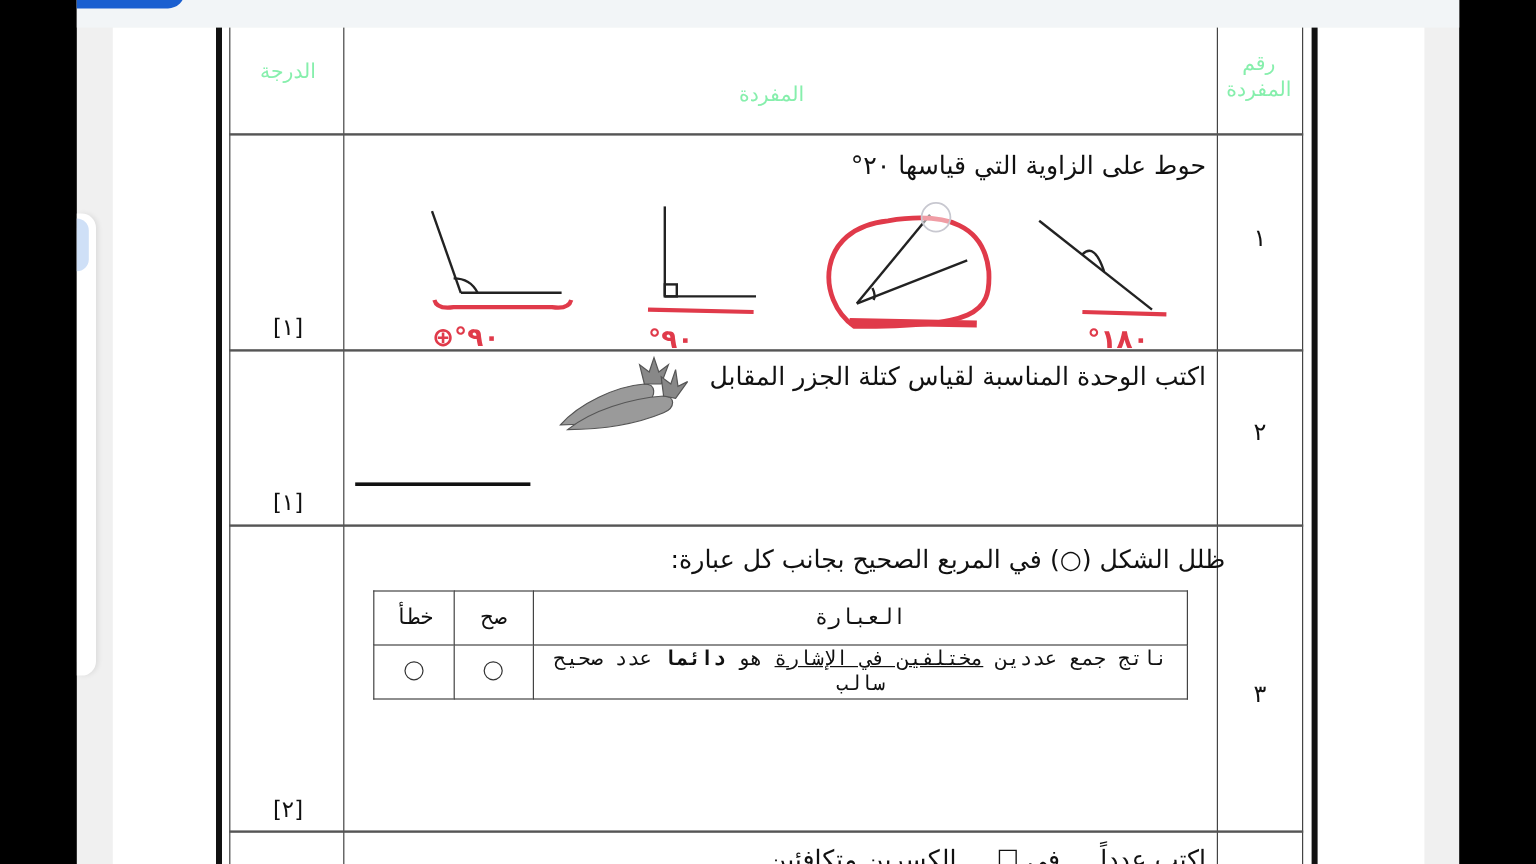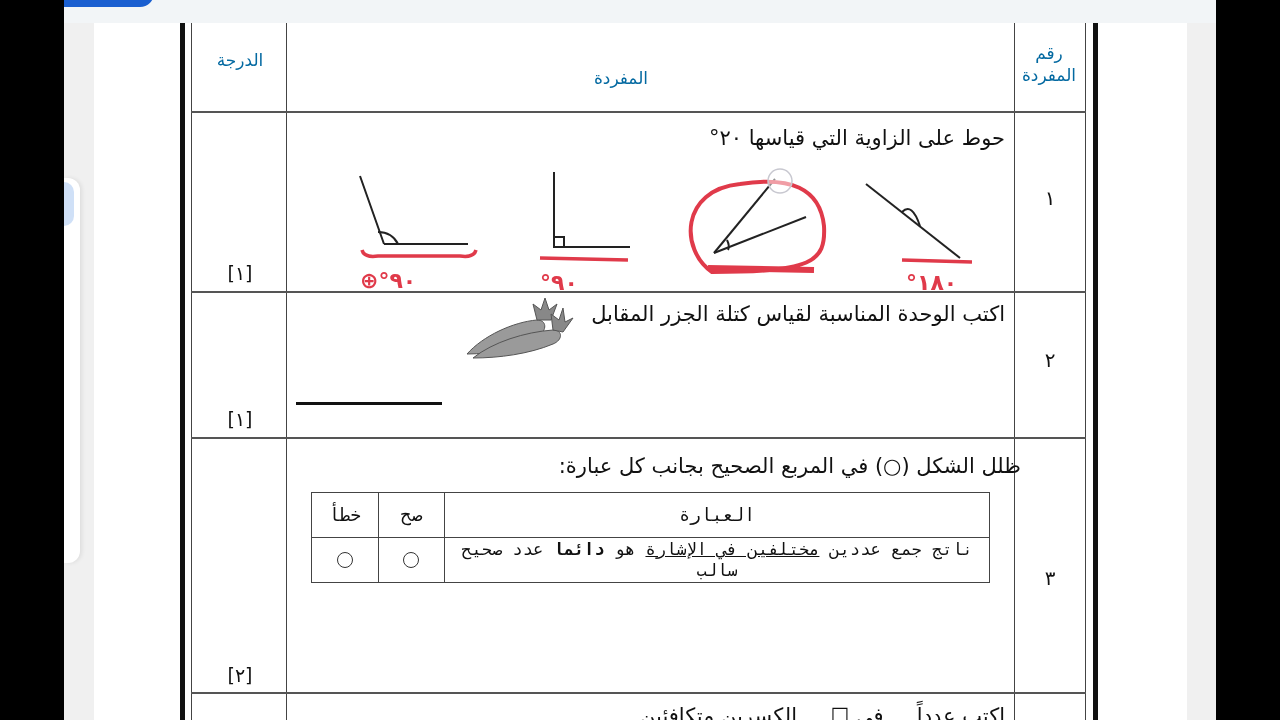--- a/index.html
+++ b/index.html
@@ -10,21 +10,21 @@
   .topbar { position:absolute; left:64px; top:0; width:1152px; height:23px; background:#f2f5f7; }
   .topbar-btn { position:absolute; left:64px; top:-20px; width:90px; height:27px; background:#1a5fd0; border-radius:0 0 14px 0; }
   .page { position:absolute; left:94px; top:23px; width:1093px; height:697px; background:#fff; }
   .side-card { position:absolute; left:64px; top:178px; width:16px; height:385px; background:#fff; border-radius:0 12px 12px 0; box-shadow:2px 0 4px rgba(0,0,0,0.08); }
   .side-card-dot { position:absolute; left:64px; top:182px; width:10px; height:44px; background:#cfe0f7; border-radius:0 22px 22px 0; }
   .frame-left { position:absolute; left:180px; top:23px; width:5px; height:697px; background:#111; }
   .frame-right { position:absolute; left:1093px; top:23px; width:5px; height:697px; background:#111; }
   .vline { position:absolute; width:1px; background:#444; }
   .hline { position:absolute; height:1.5px; background:#555; }
   .txt { position:absolute; color:#111; font-family:"DejaVu Sans", sans-serif; direction:rtl; white-space:nowrap; }
-  .hdr { font-size:17px; color:#0369a1; }
+  .hdr { font-size:17px; color:#86efac; }
   .q { font-size:21px; }
   .num { font-size:20px; }
   .score { font-size:19px; letter-spacing:2px; }
   .answer-line { position:absolute; left:296px; top:402px; width:146px; height:3px; background:#111; }
   table.tf { position:absolute; left:311px; top:492px; width:679px; border-collapse:collapse; direction:rtl; }
   table.tf td, table.tf th { border:1.5px solid #444; height:42px; font-weight:normal; font-family:Liberation Mono, monospace; font-size:17px; text-align:center; color:#111; }
   table.tf th { height:42px; font-size:18px; }
   .c-stmt { width:547px; }
   .c-tf { width:64px; }
   .circle { display:inline-block; width:14px; height:14px; border:1.5px solid #333; border-radius:50%; vertical-align:middle; }
@@ -51,21 +51,21 @@
 <div class="vline" style="left:286px; top:23px; height:697px;"></div>
 <div class="vline" style="left:1014px; top:23px; height:697px;"></div>
 <div class="vline" style="left:1085px; top:23px; height:697px;"></div>
 
 <div class="hline" style="left:191px; top:111px; width:895px;"></div>
 <div class="hline" style="left:191px; top:291px; width:895px;"></div>
 <div class="hline" style="left:191px; top:437px; width:895px;"></div>
 <div class="hline" style="left:191px; top:692px; width:895px;"></div>
 
 <div class="txt hdr" style="left:1018px; top:42px; width:62px; text-align:center; white-space:normal; line-height:22px;">رقم المفردة</div>
-<div class="txt hdr" style="left:551px; top:68px; width:140px; text-align:center;">المفردة</div>
+<div class="txt hdr" style="left:573px; top:68px; width:140px; text-align:center;font-family:Liberation Serif, serif;">المفردة</div>
 <div class="txt hdr" style="left:200px; top:50px; width:80px; text-align:center;">الدرجة</div>
 
 <div class="txt num" style="left:1020px; top:186px; width:60px; text-align:center;">١</div>
 <div class="txt q" style="left:600px; top:126px; width:405px; ">حوط على الزاوية التي قياسها ٢٠°</div>
 <div class="txt score" style="left:205px; top:262px; width:70px; text-align:center;">[١]</div>
 
 <svg style="left:0; top:0;" width="1280" height="720">
 
   <g stroke="#222" stroke-width="2" fill="none">
     <line x1="360" y1="176" x2="384" y2="244"></line>

